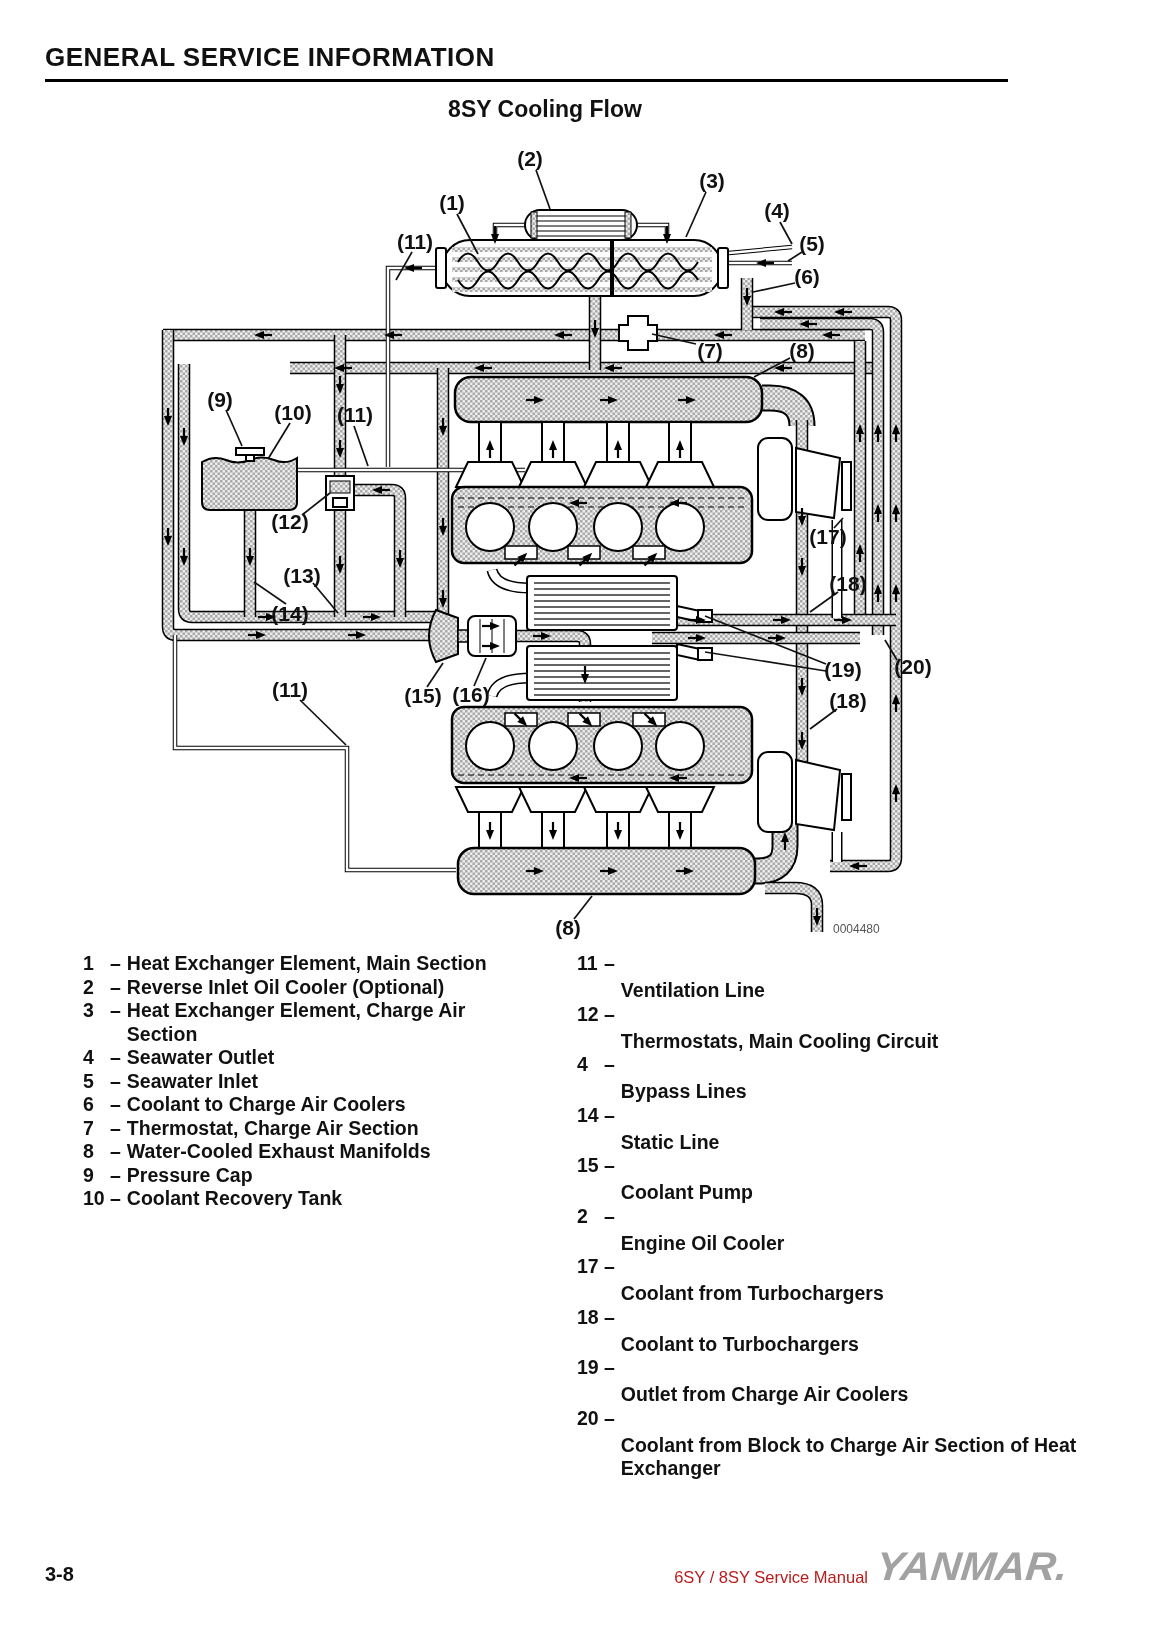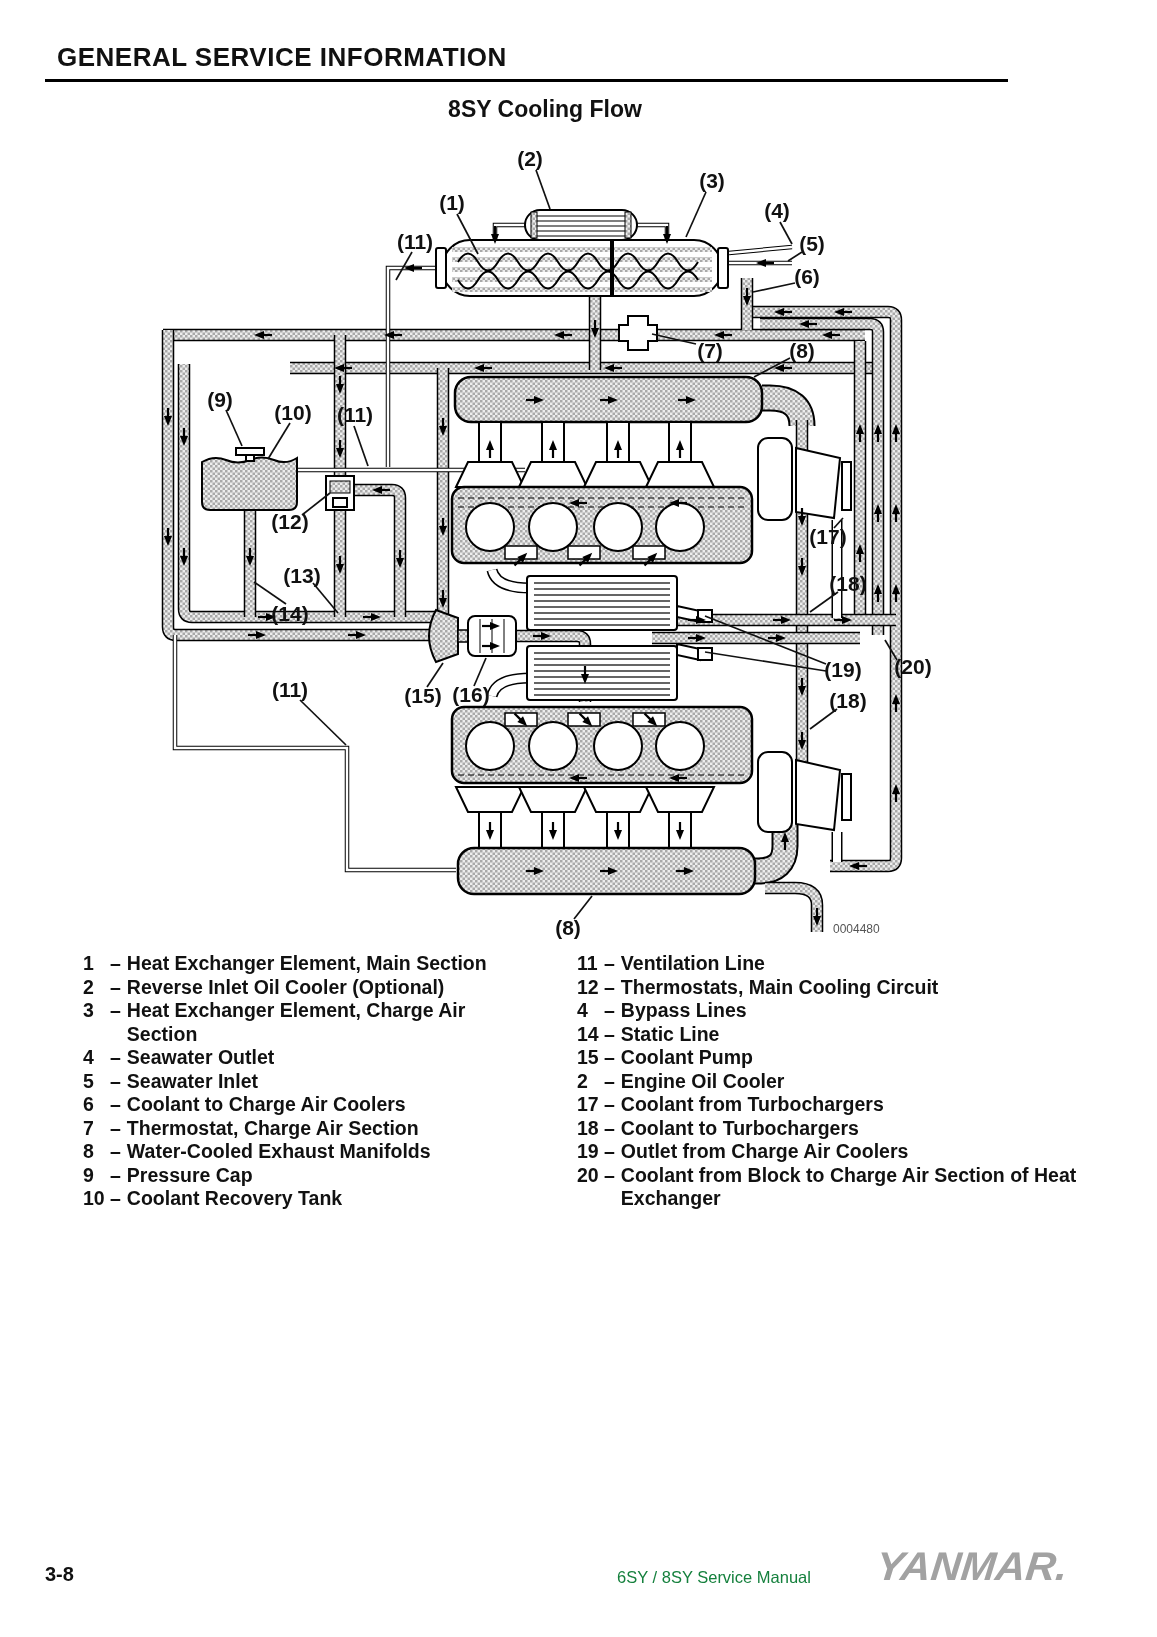--- a/index.html
+++ b/index.html
@@ -1,34 +1,34 @@
 <!DOCTYPE html>
 <html><head>
 <meta charset="utf-8">
 <style>
   html,body{margin:0;padding:0;background:#e8e8e8;}
   .page{position:relative;width:1157px;height:1637px;background:#ffffff;
         font-family:"Liberation Sans",sans-serif;color:#111;overflow:hidden;}
-  .hleft{position:absolute;left:45px;top:42px;font-size:26px;font-weight:bold;letter-spacing:.5px;margin-left:12px;}
+  .hleft{position:absolute;left:45px;top:42px;font-size:26px;font-weight:bold;letter-spacing:.5px;}
   .hright{position:absolute;left:700px;top:47px;width:308px;text-align:right;font-size:23px;font-weight:bold;}
   .hrule{position:absolute;left:45px;top:79px;width:963px;height:3px;background:#000;}
   .dtitle{position:absolute;left:8px;top:96px;width:1074px;text-align:center;font-size:23px;font-weight:bold;}
   .diagram{position:absolute;left:140px;top:130px;width:900px;height:810px;}
   .legend{position:absolute;top:952px;font-size:19.5px;font-weight:bold;line-height:23.5px;}
   .leg-left{left:83px;width:445px;}
   .leg-right{left:577px;width:500px;}
   .lrow{display:flex;align-items:flex-start;}
   .ln{flex:none;width:27px;}
   .ld{flex:none;padding:0 6px 0 0;}
   .lt{flex:none;max-width:410px;}
-  .leg-right .lt{max-width:465px;}
+  .leg-right .lt{max-width:465px;margin-top:27px;}
   .figcap{position:absolute;left:0px;top:1226px;width:1074px;text-align:center;
           font-size:21px;font-weight:bold;font-style:italic;}
   .pgnum{position:absolute;left:45px;top:1563px;font-size:20px;font-weight:bold;}
-  .manual{position:absolute;left:560px;top:1568px;width:308px;text-align:center;font-size:16.5px;color:#15803d;}
+  .manual{position:absolute;left:560px;top:1568px;width:308px;text-align:right;font-size:16.5px;color:#b91c1c;}
   .brand{position:absolute;left:874px;top:1544px;font-size:40px;font-weight:bold;font-style:italic;
          color:#a2a2a2;letter-spacing:0px;transform:skewX(-6deg) scaleX(1.04);transform-origin:left bottom;}
   
   .po{fill:none;stroke:#000;stroke-width:12.5;}
   .pi{fill:none;stroke:url(#ht);stroke-width:9.5;}
   .pbo{fill:none;stroke:#000;stroke-width:27;}
   .pbi{fill:none;stroke:url(#ht);stroke-width:23;}
   .tno{fill:none;stroke:#000;stroke-width:4.5;}
   .tni{fill:none;stroke:#fff;stroke-width:2.5;}
   .wo{fill:none;stroke:#000;stroke-width:11;}

